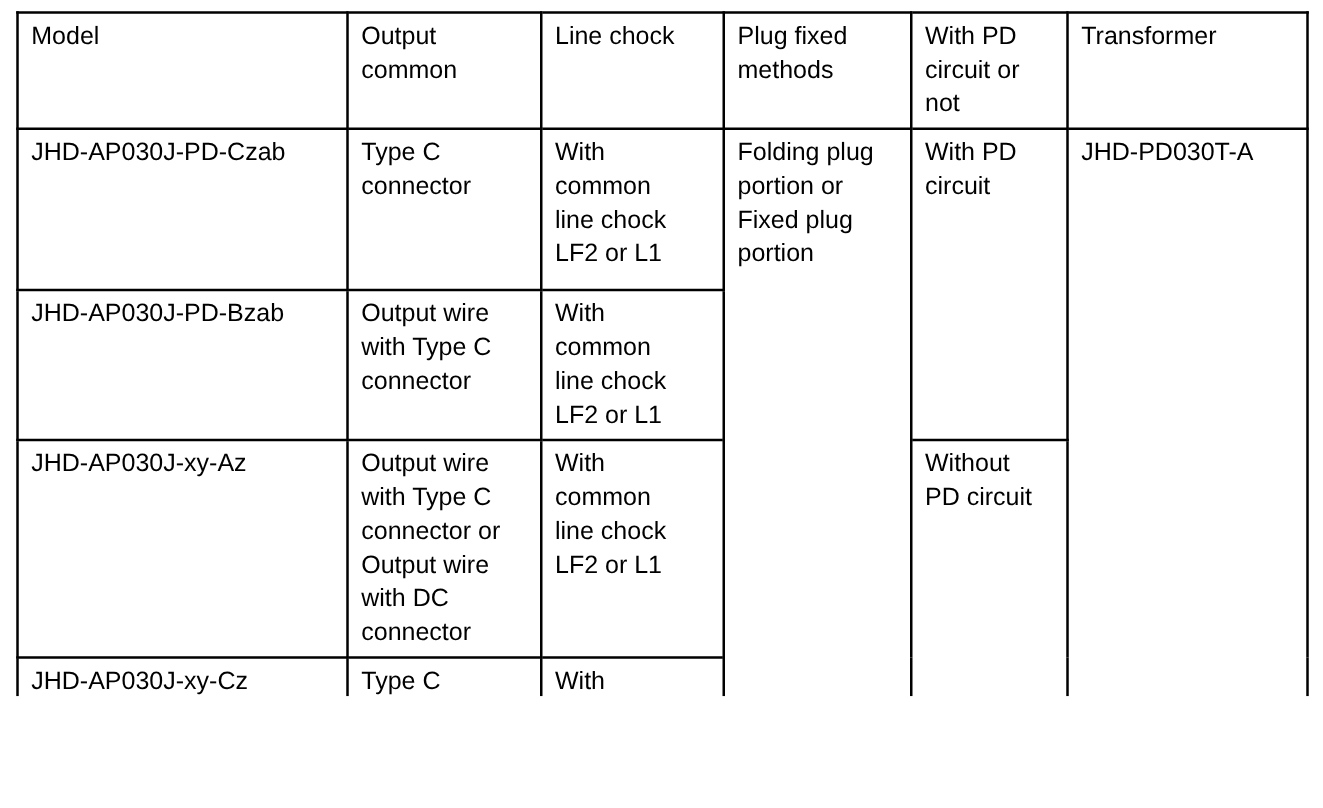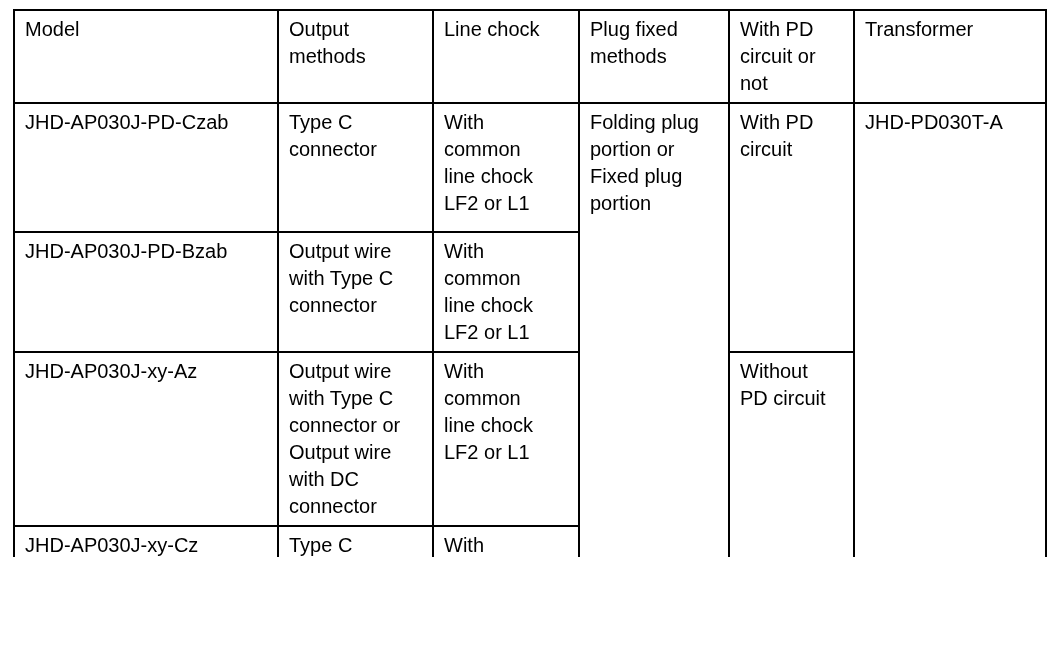--- a/index.html
+++ b/index.html
@@ -57,21 +57,21 @@
       <col style="width:146px">
       <col style="width:150px">
       <col style="width:125px">
       <col style="width:192px">
     </colgroup>
 
     <tbody>
         <tr style="height:89px">
       <th>Model</th>
       <th>Output
-methods</th>
+common</th>
       <th>Line chock</th>
       <th>Plug fixed
 methods</th>
       <th>With PD
 circuit or
 not</th>
       <th>Transformer</th>
     </tr>
 
     <tr style="height:129px">

